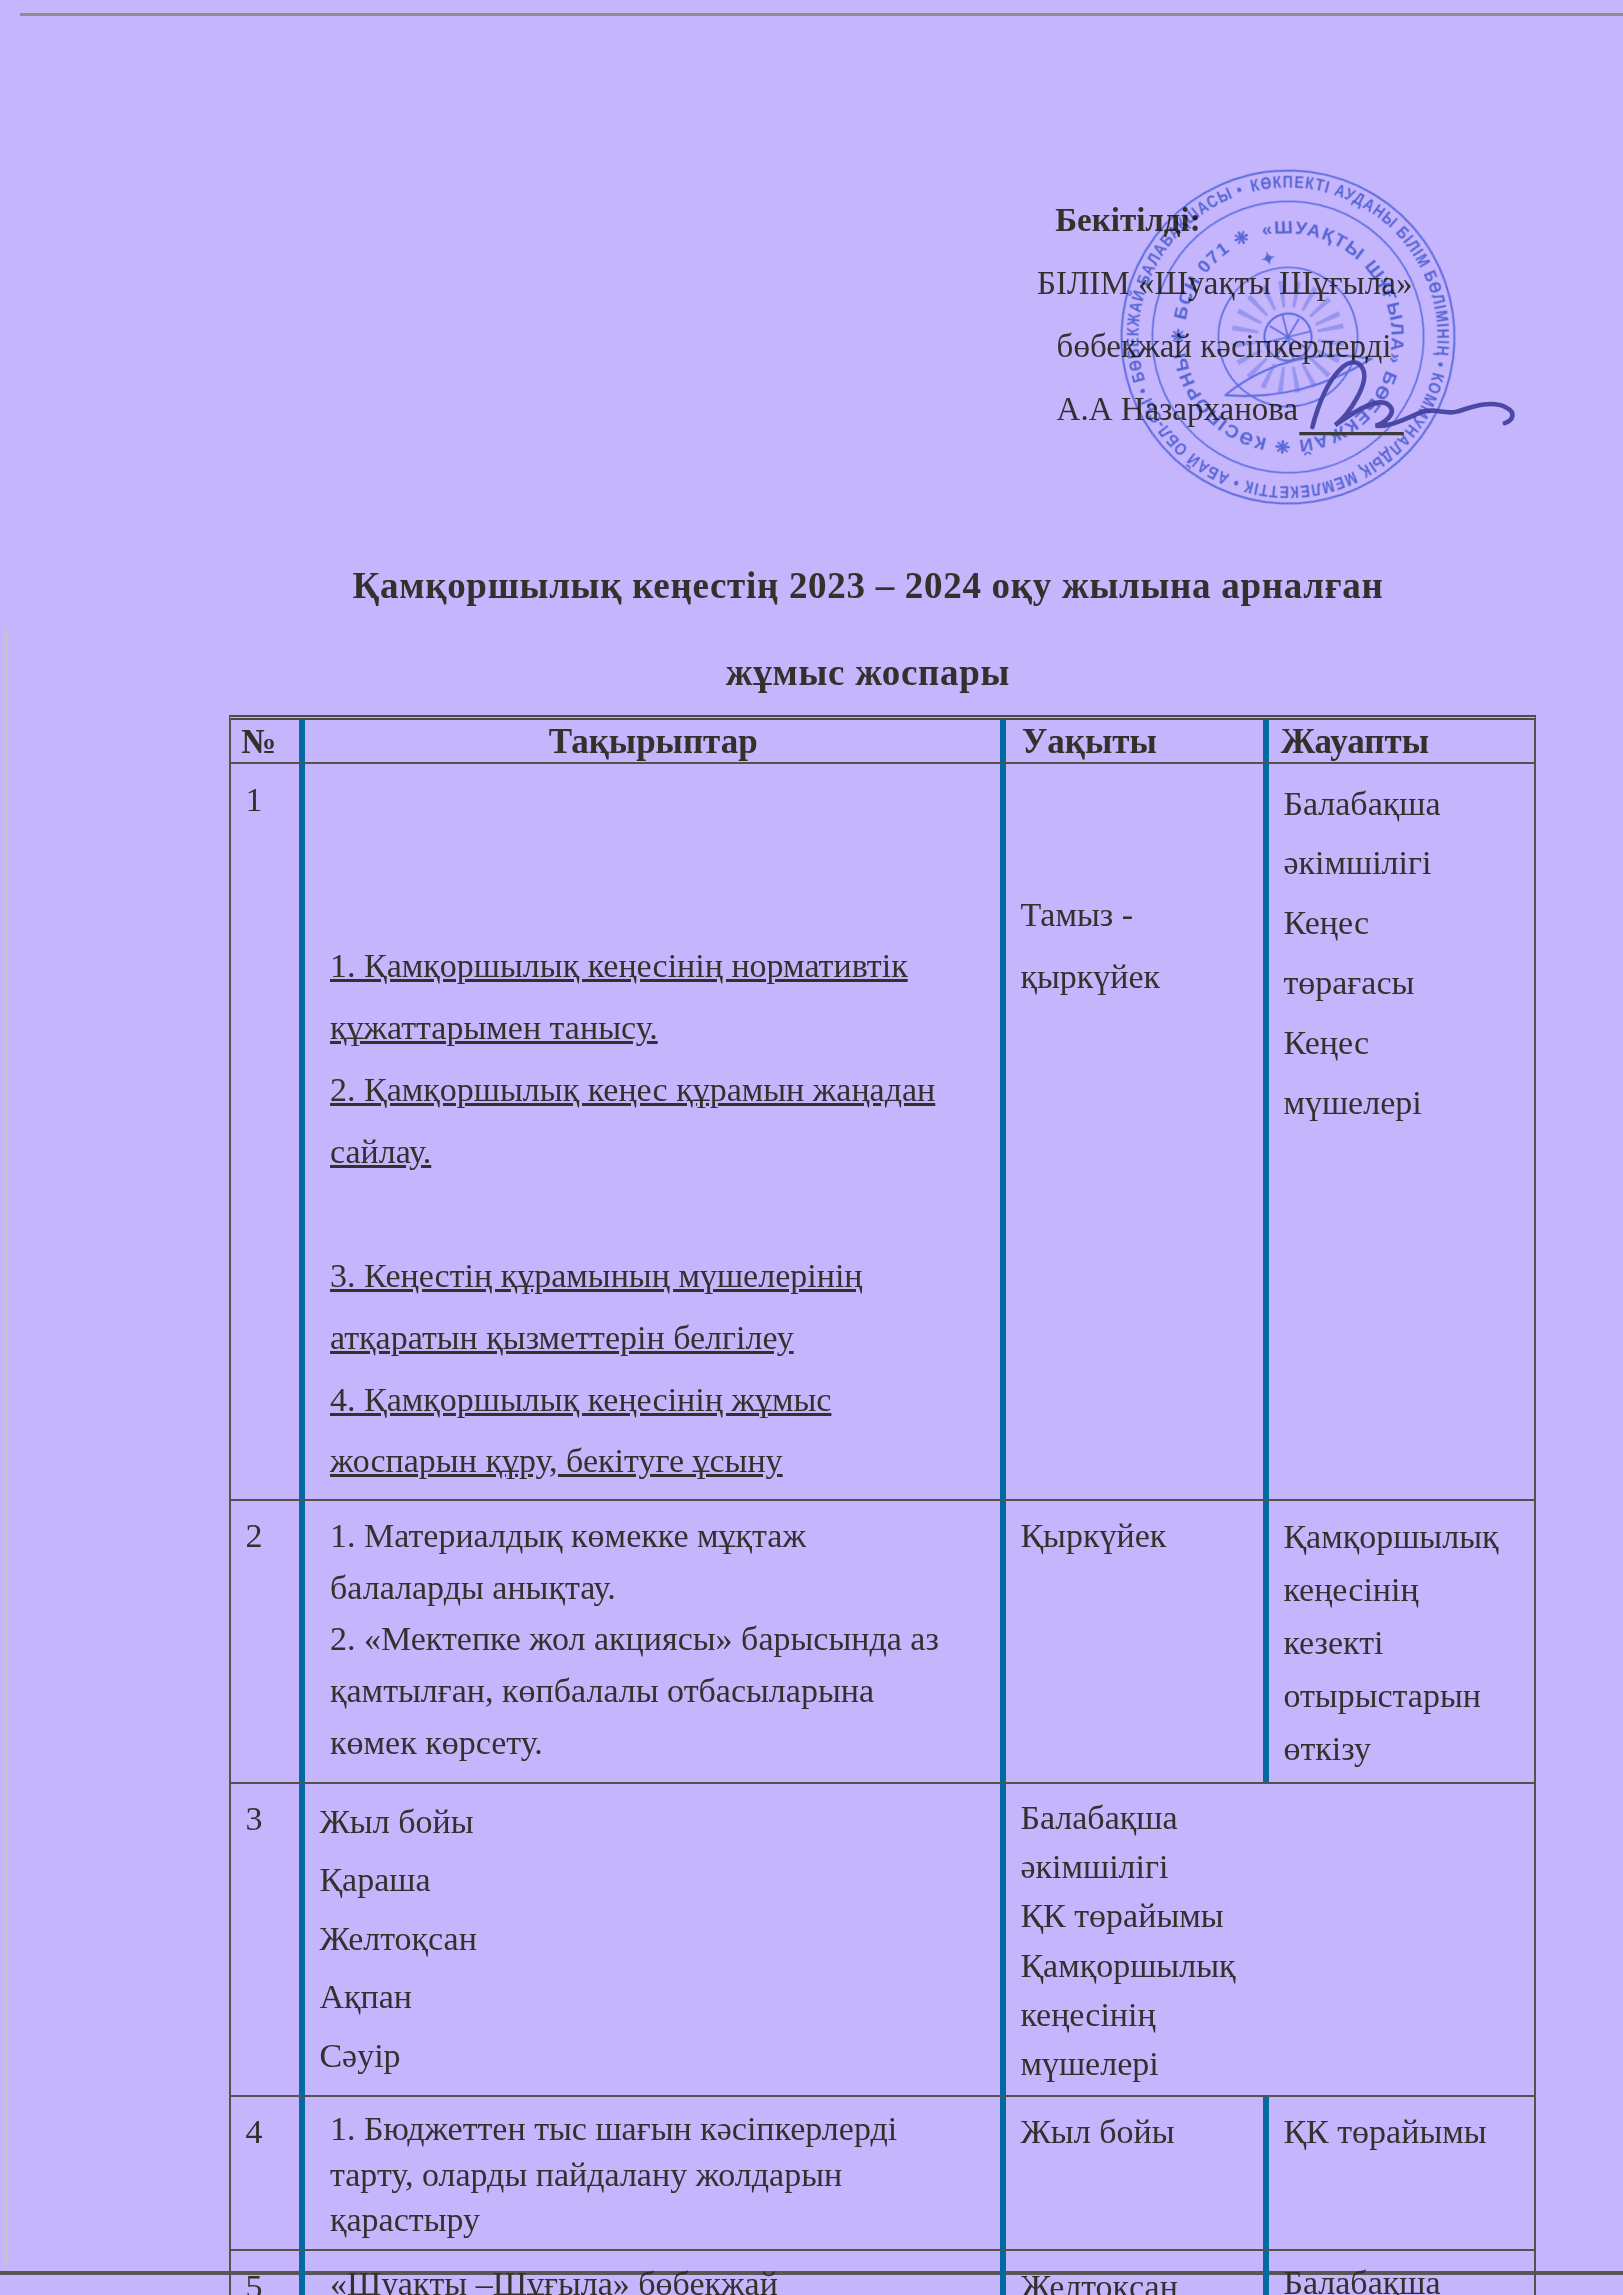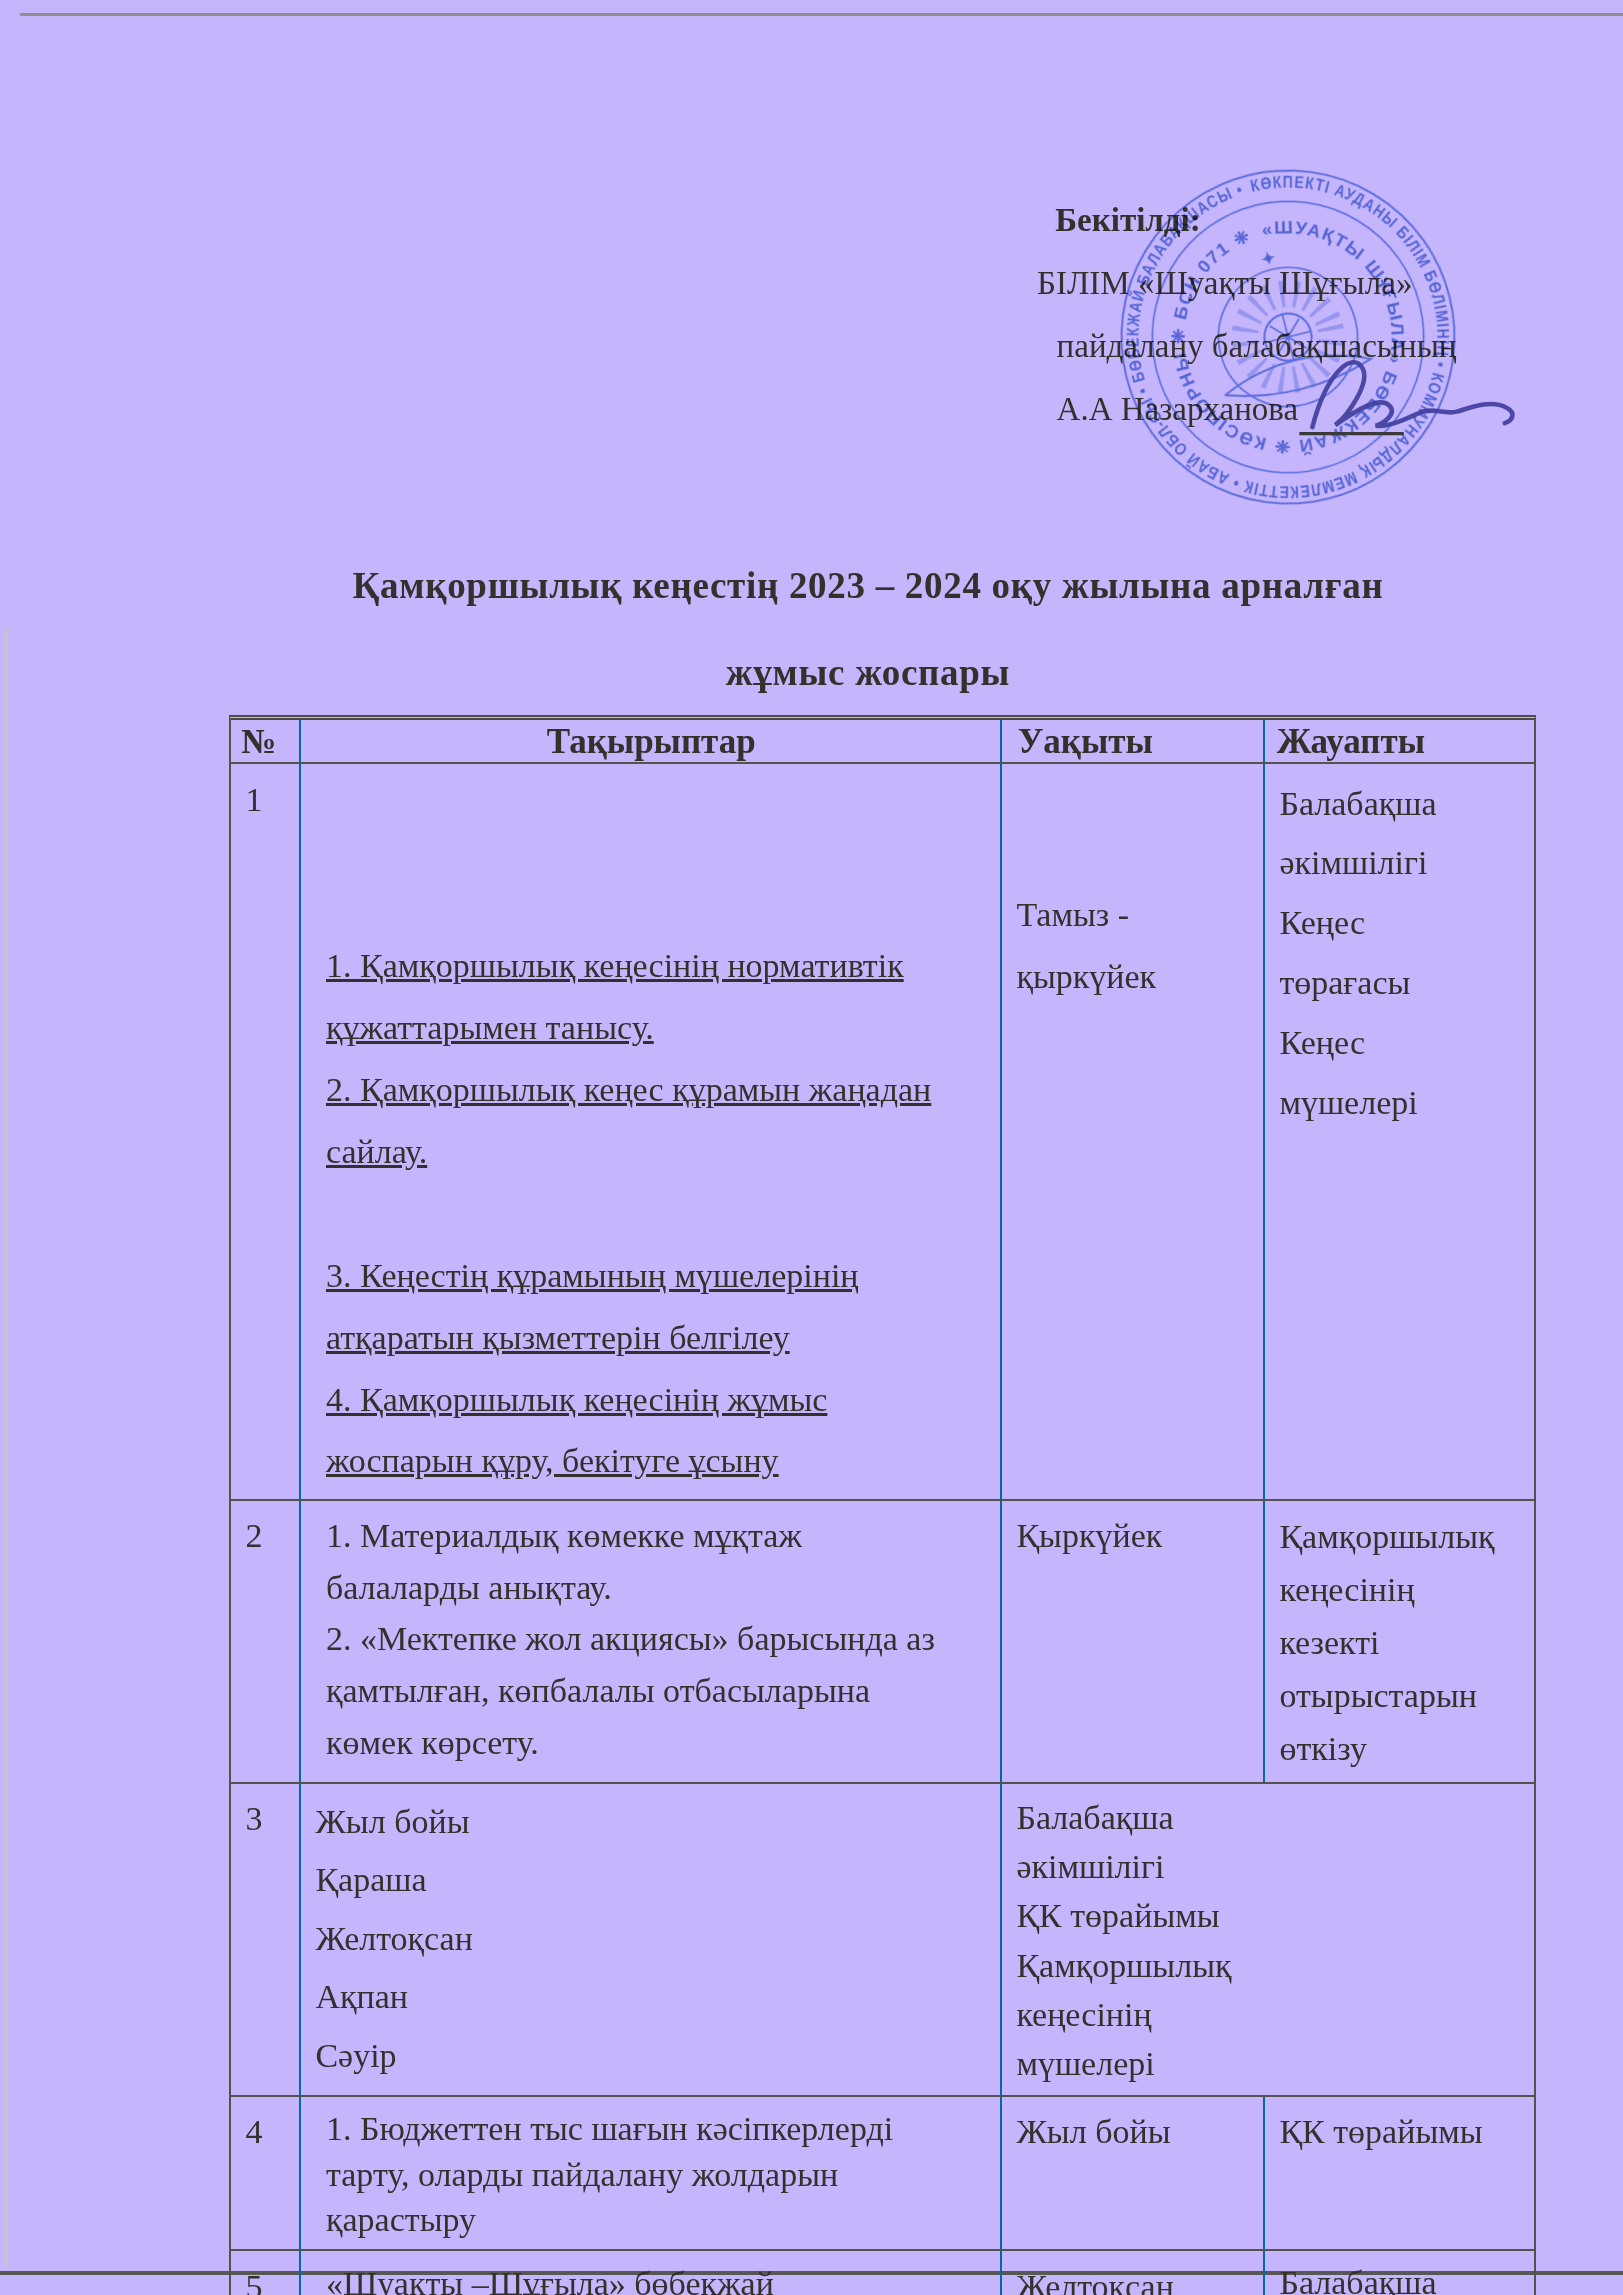--- a/index.html
+++ b/index.html
@@ -54,21 +54,21 @@
     position:absolute;left:229px;top:715px;width:1303px;
     border:2px solid #55524e;border-top:5.2px double #4e4b47;
     background:transparent;z-index:1;
   }
   .trow{display:grid;grid-template-columns:68px 701px 263px 270px;}
   .trow:not(:last-child){border-bottom:2px solid #55524e;}
   .cell{
     font-size:34px;line-height:1.5;white-space:pre-line;
     padding:9.2px 13px 6.5px 14.4px;overflow:hidden;
   }
-  .cell + .cell{border-left:2px solid #0369a1;}
+  .cell + .cell{border-left:6px solid #0369a1;}
   .c-topics{padding-left:25px;padding-right:42px;}
   .thead .cell{font-weight:bold;font-size:35px;padding-top:2.6px;padding-bottom:1.3px;line-height:1.1;}
   .th-num{text-align:center;padding-left:0;}
   .th-topics{text-align:center;}
   .th-time{padding-left:15.7px;}
   .th-resp{padding-left:11.8px;}
 
   .r1{min-height:440px;} .r2{min-height:230px;} .r3{min-height:301px;}
   .r4{min-height:131px;} .r5{min-height:266px;}
   .r1 .c-topics{padding-top:171px;line-height:1.82;text-decoration:underline;}
@@ -88,21 +88,21 @@
 
 <div class="page">
 
   <div class="scan-top"></div>
   <div class="scan-bottom"></div>
   <div class="scan-left"></div>
 
   <div class="approval">
     <div class="l1">Бекітілді:</div>
     <div class="l2">БІЛІМ «Шуақты Шұғыла»</div>
-    <div class="l3">пайдалану балабақшасының</div>
+    <div class="l3">бөбекжай кәсіпкерлерді</div>
     <div class="l5">А.А Назарханова</div>
   </div>
 
   <div class="stamp">
     <svg viewBox="0 0 534 534">
       <defs>
         <path id="ringO" d="M267,39 a228,228 0 1,1 -0.1,0"></path>
         <path id="ringI" d="M267,109 a158,158 0 1,1 -0.1,0"></path>
       </defs>
       <circle class="ring" cx="267" cy="267" r="254" stroke-width="3"></circle>

